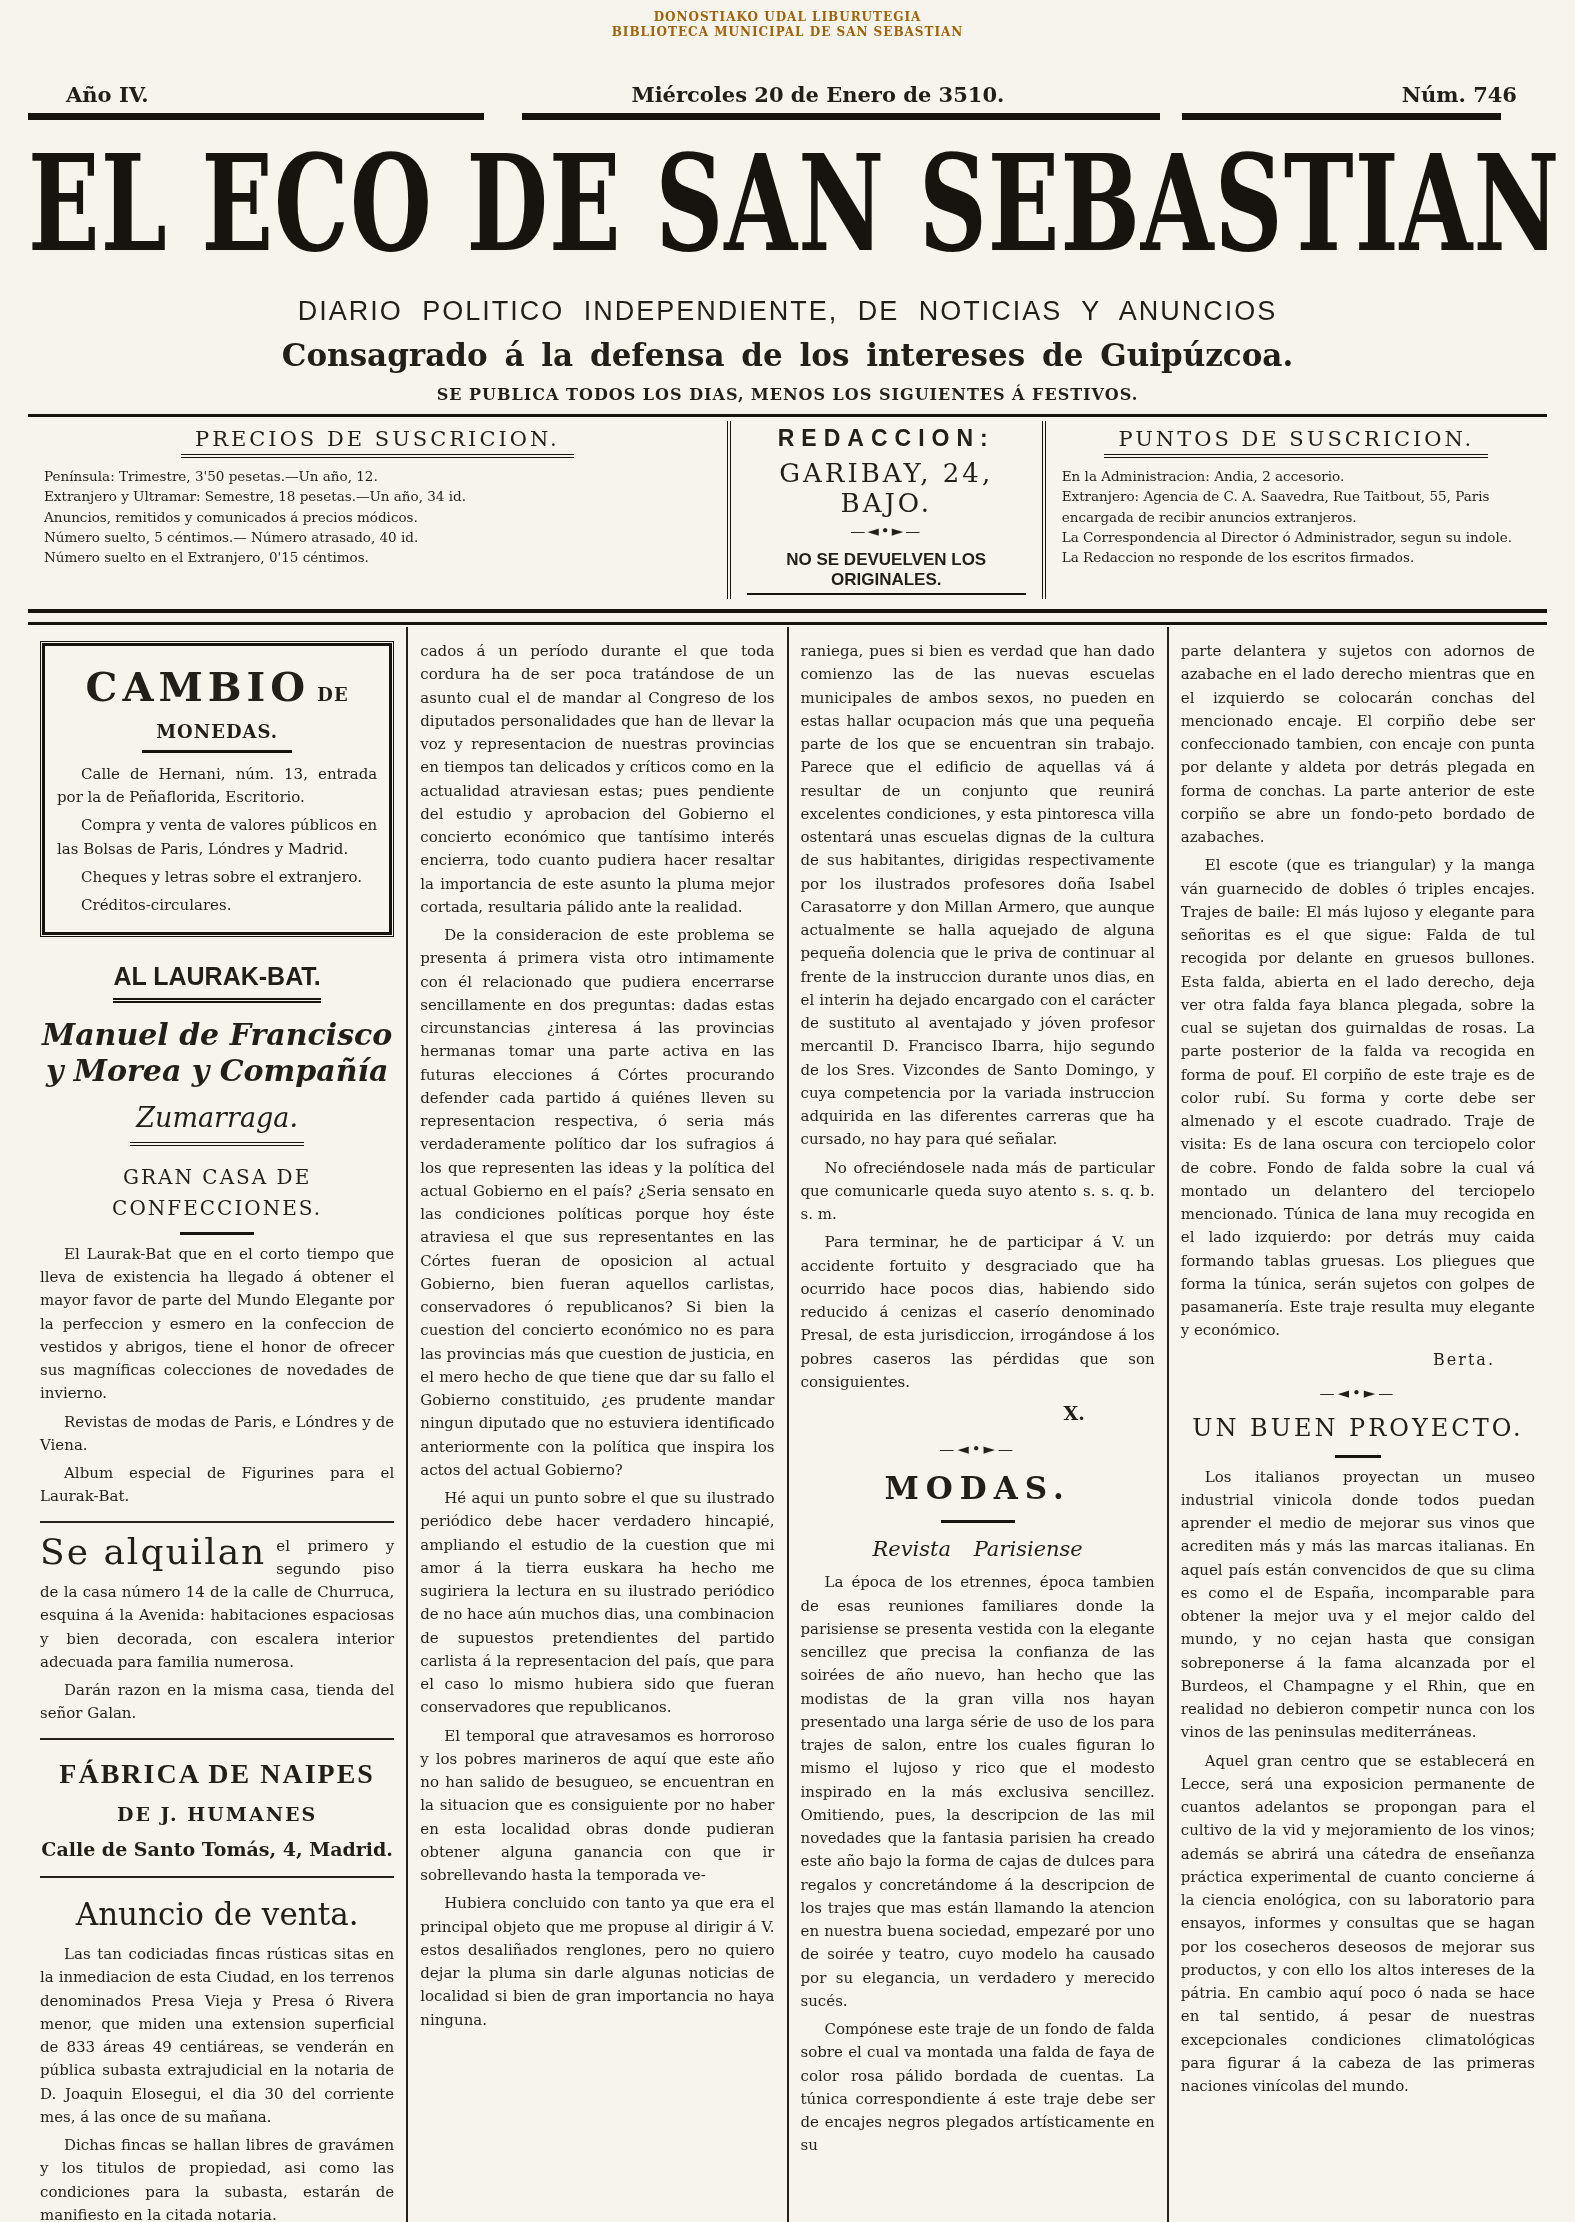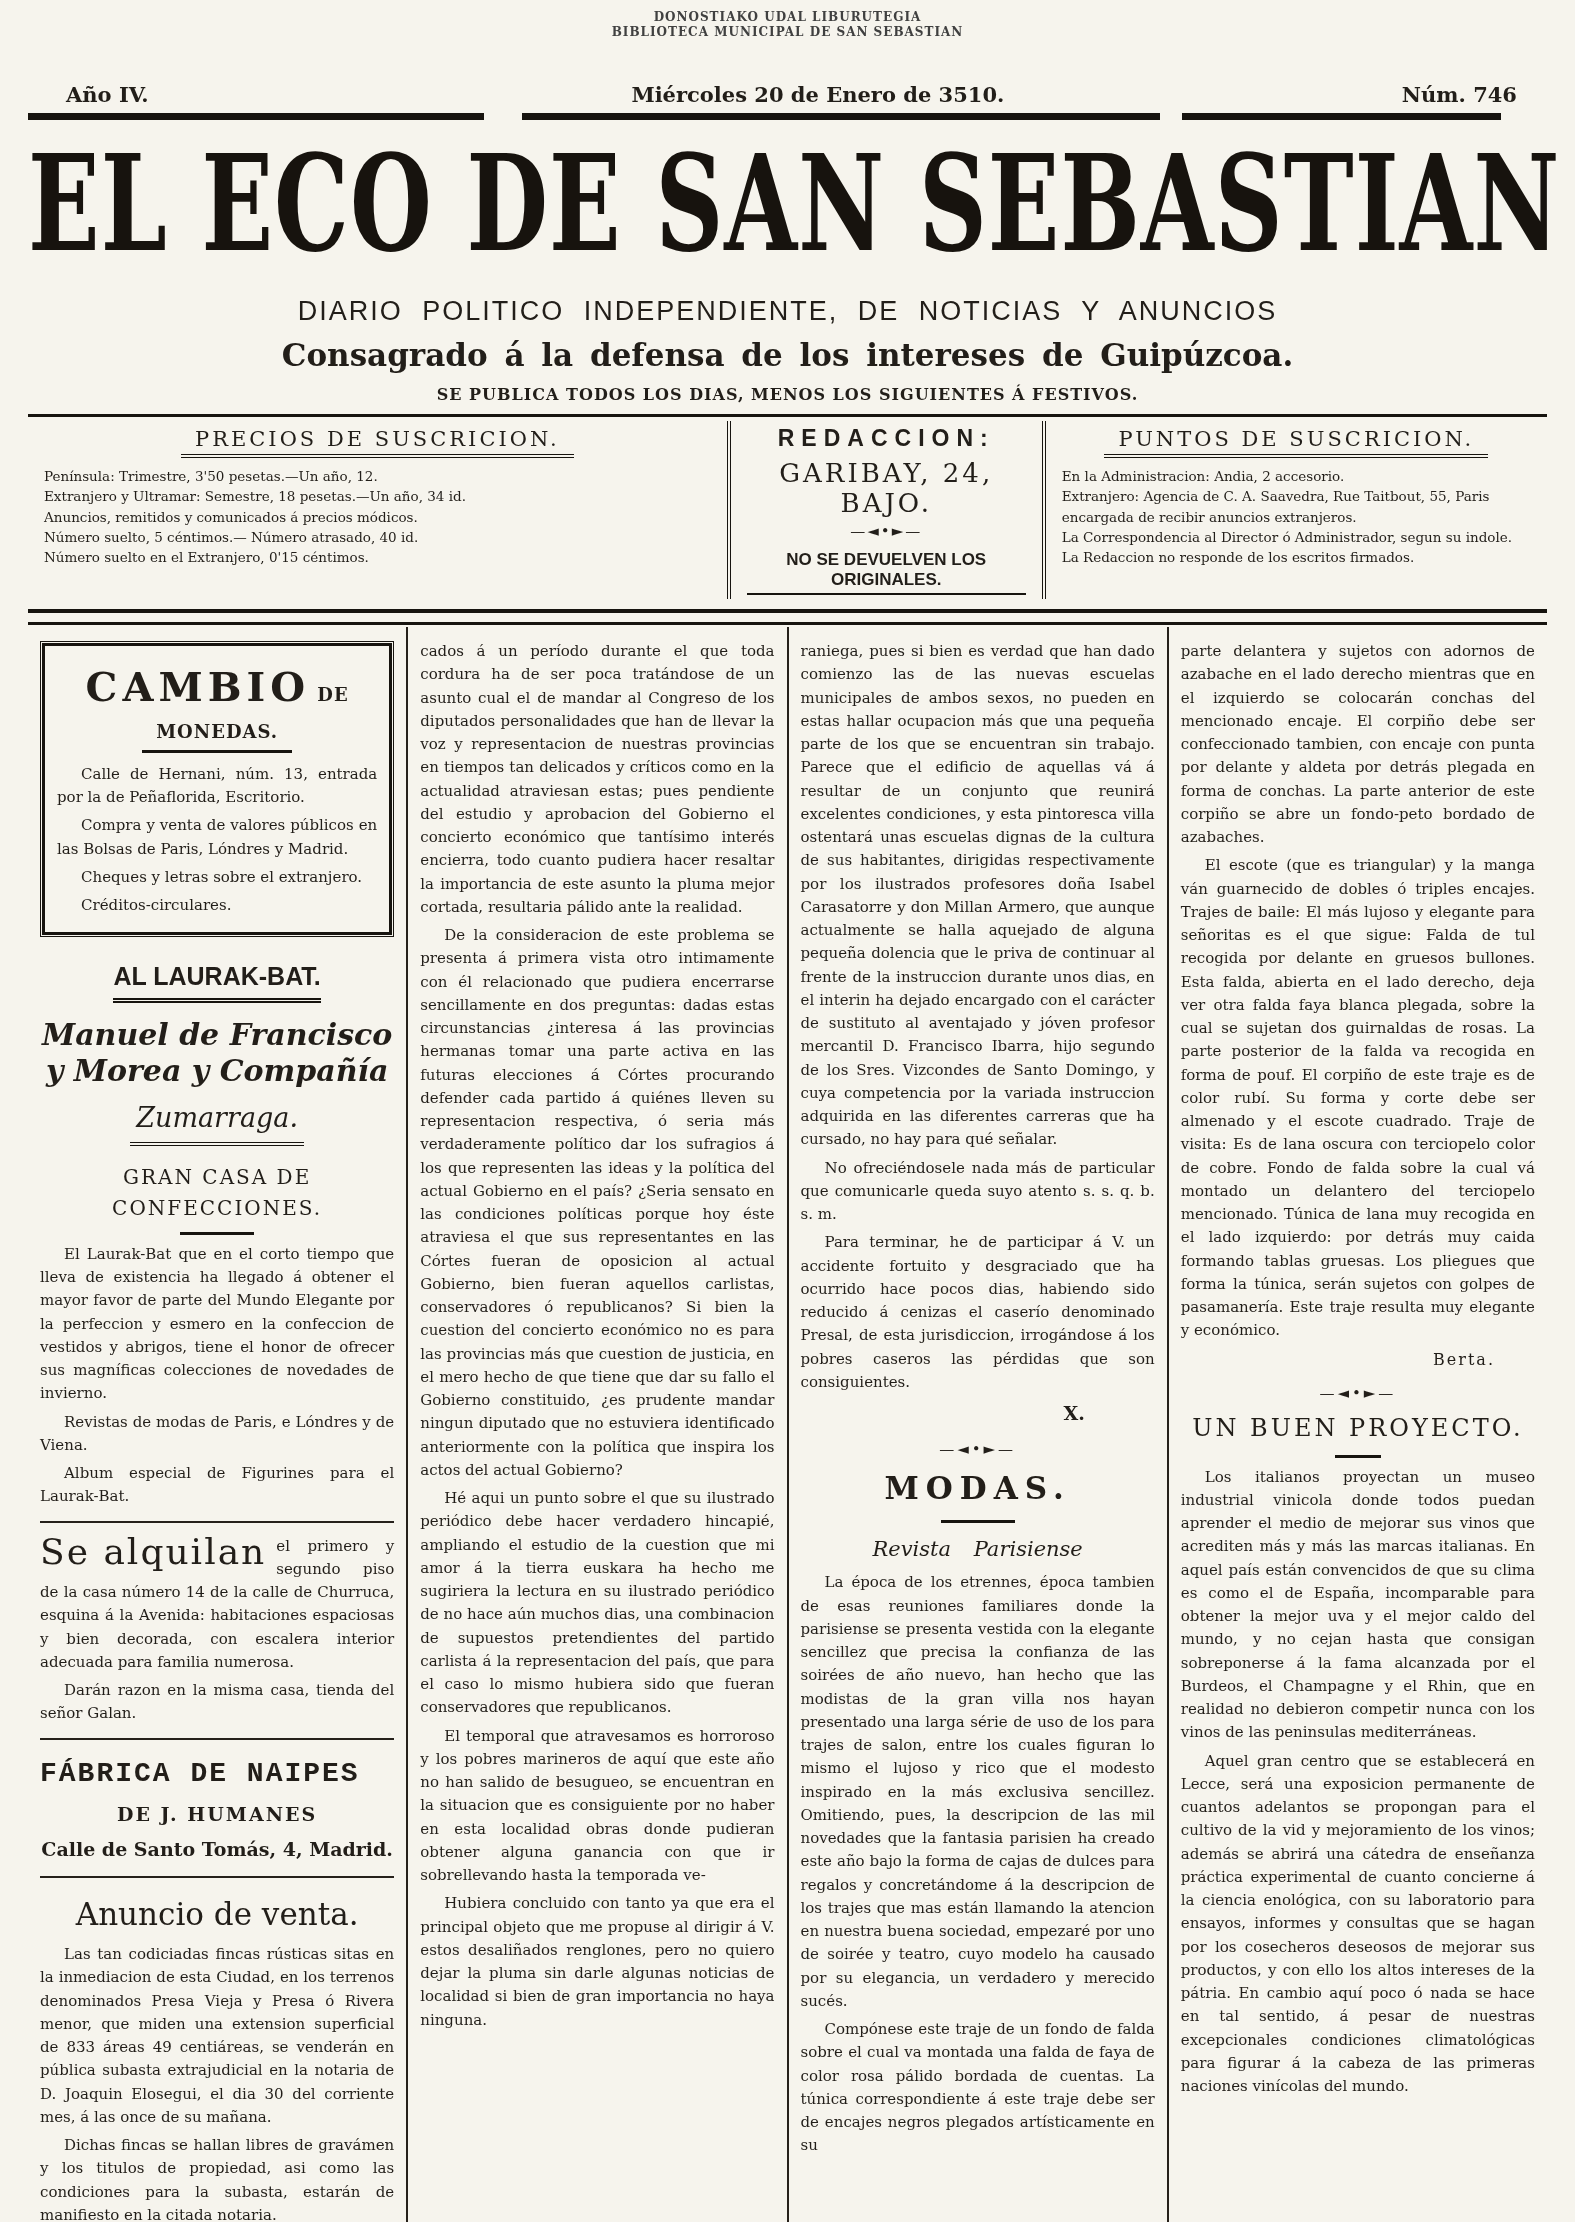--- a/index.html
+++ b/index.html
@@ -6,21 +6,21 @@
   .page{
     width:1575px;min-height:2222px;margin:0 auto;box-sizing:border-box;
     background:#f6f4ed;
     color:#221e19;
     font-family:"DejaVu Serif",serif;
     padding:6px 28px 24px;
     position:relative;
     overflow:hidden;
   }
   
-  .stamp{text-align:center;font-size:12px;font-weight:bold;letter-spacing:1px;color:#404040;line-height:1.25;margin-top:4px;}
+  .stamp{text-align:center;font-size:12px;font-weight:bold;letter-spacing:1px;color:#a16207;line-height:1.25;margin-top:4px;}
   
   .dateline{display:flex;align-items:baseline;margin-top:42px;font-weight:bold;font-size:21px;}
   .dl-left{width:30%;padding-left:38px;box-sizing:border-box;}
   .dl-center{width:44%;text-align:center;}
   .dl-right{width:26%;text-align:right;padding-right:30px;box-sizing:border-box;}
   .dl-rules{display:flex;margin-top:6px;height:7px;}
   .dl-rules i{display:block;background:#17140f;height:7px;}
   .dl-rules i:nth-child(1){width:30%;}
   .dl-rules i:nth-child(2){width:42%;margin-left:2.5%;}
   .dl-rules i:nth-child(3){width:21%;margin-left:1.5%;}
@@ -70,21 +70,21 @@
   .adtitle .small{font-size:18px;font-variant:small-caps;letter-spacing:1px;font-weight:bold;}
   .adtitle-rule{width:150px;border-top:3px solid #17140f;margin:2px auto 10px;}
   .h-laurak{font-family:"Liberation Sans",sans-serif;font-weight:bold;font-size:25px;text-align:center;margin-top:16px;}
   .h-laurak span{display:inline-block;border-bottom:5px double #17140f;padding-bottom:2px;}
   .h-script{font-style:italic;font-weight:bold;font-size:30px;text-align:center;line-height:1.2;margin-top:14px;}
   .h-zum{font-style:italic;font-size:27px;text-align:center;margin-top:8px;}
   .h-zum span{display:inline-block;border-bottom:4px double #17140f;padding:0 6px 3px;}
   .h-confecciones{font-size:20px;letter-spacing:2px;text-align:center;margin-top:16px;}
   .lead{text-align:justify;text-indent:0;margin-top:10px;}
   .lead .big{float:left;font-size:36px;line-height:.95;font-weight:normal;padding-right:10px;letter-spacing:2px;}
-  .h-naipes{font-family:Liberation Mono, monospace;font-weight:bold;font-size:28px;letter-spacing:2px;text-align:left;margin-top:10px;}
+  .h-naipes{font-family:Liberation Serif, serif;font-weight:bold;font-size:28px;letter-spacing:2px;text-align:center;margin-top:10px;}
   .h-naipes-sub{font-weight:bold;font-size:19px;letter-spacing:2px;text-align:center;}
   .h-naipes-addr{font-weight:bold;font-size:19px;text-align:center;margin-bottom:8px;}
   .h-venta{font-size:31px;text-align:center;margin:8px 0 4px;}
   
   .h-modas{font-weight:bold;font-size:31px;letter-spacing:7px;text-align:center;margin:2px 0 0;}
   .h-revista{font-style:italic;font-size:21px;text-align:center;word-spacing:16px;margin:10px 0 6px;}
   .h-proyecto{font-size:24px;letter-spacing:3px;text-align:center;margin:4px 0 0;}
 </style>
 </head>
 <body>

